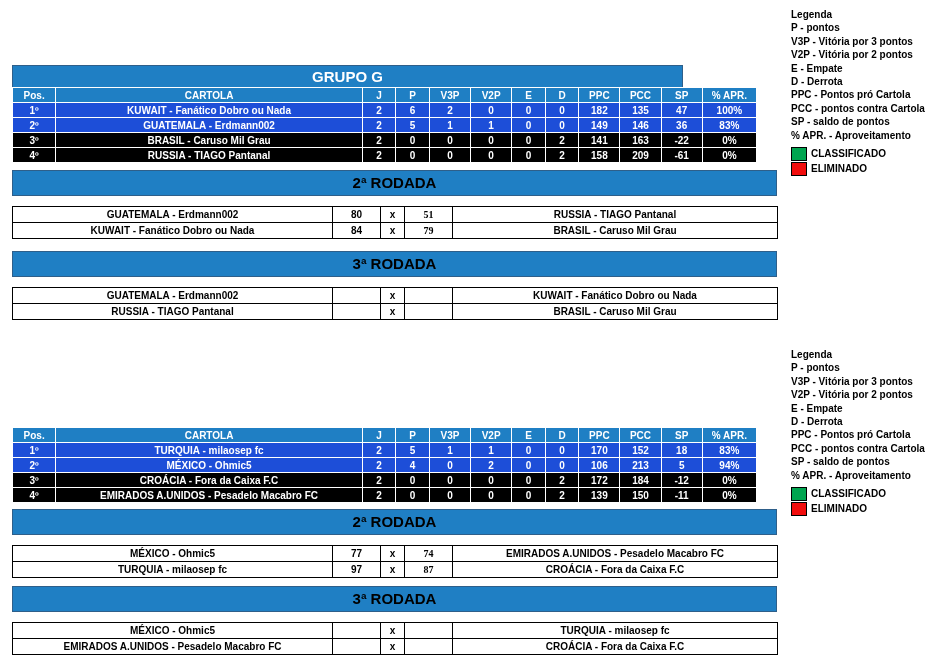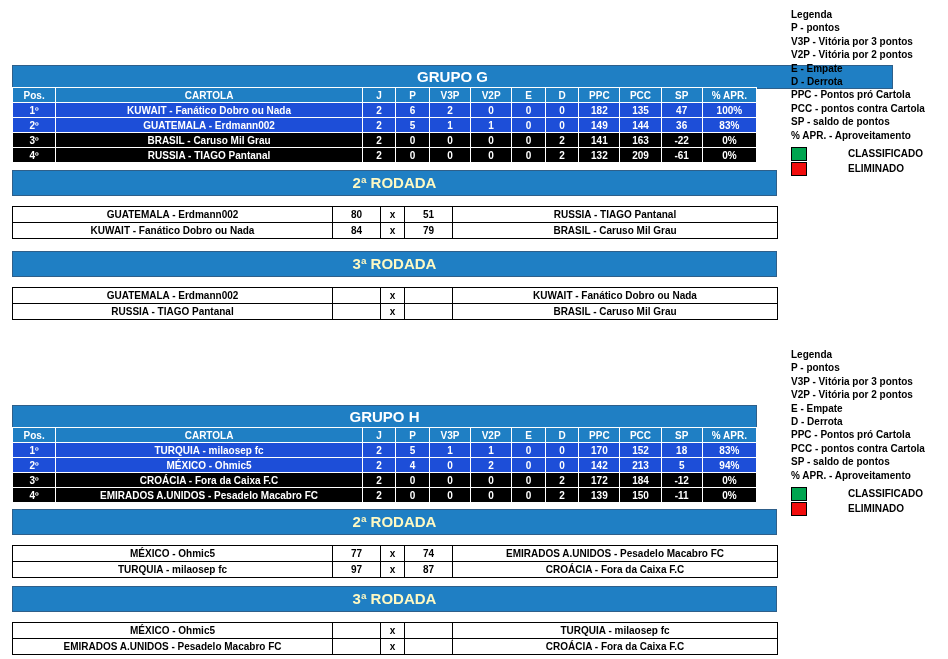--- a/index.html
+++ b/index.html
@@ -11,21 +11,21 @@
     color:#000;
     position:relative;
     overflow:hidden;
   }
   .sheet{position:relative;width:948px;height:659px;}
 
   
   .banner{
     background:#1f7fc4;
     border:1px solid #2e5f8a;
-    color:#fef9c3;
+    color:#000000;
     font-weight:bold;
     font-size:15px;
     text-align:center;
     line-height:24px;
     height:24px;
   }
   .group-title{
     background:#1f7fc4;
     border:1px solid #2e5f8a;
     color:#ffffff;
@@ -73,21 +73,21 @@
     font-weight:bold;
     text-align:center;
     height:15px;
     padding:0;
     white-space:nowrap;
     overflow:hidden;
     background:#ffffff;
     color:#000;
   }
   td.sc-home{background:#00a550;color:#ffffff;}
-  td.sc-away{background:#d40f16;color:#ffffff;}
+  td.sc-away{background:#d40f16;color:#ffffff;font-family:Liberation Serif, serif;}
   td.sc-empty{background:#ffffff;color:#000;}
   td.xcell{background:#ffffff;color:#000;font-weight:bold;}
 
   
   .legend{
     position:absolute;
     font-size:10px;
     font-weight:bold;
     line-height:13.4px;
     color:#000;
@@ -96,29 +96,29 @@
   .legend .row{display:block;white-space:nowrap;}
   .legend .swatch-row{
     display:flex;align-items:center;margin-top:1px;
   }
   .sw{
     width:14px;height:12px;border:1px solid #000;margin-right:4px;
     display:inline-block;
   }
   .sw.green{background:#00a550;}
   .sw.red{background:#f20d0d;}
-  .legend .swtext{font-size:10px;font-weight:bold;margin-left:37px;}
+  .legend .swtext{font-size:10px;font-weight:bold;}
   .spacer4{height:4px;}
 </style>
 </head>
 <body>
 
 <div class="sheet">
 
-  <div style="position:absolute;left:12px;top:65px;width:881px;">
+  <div style="position:absolute;left:12px;top:65px;width:671px;">
     <div class="group-title">GRUPO G</div>
   </div>
 
   <div style="position:absolute;left:12px;top:87px;width:745px;">
     <table class="standings">
       <colgroup>
         <col style="width:40px">
           <col style="width:283px">
           <col style="width:31px">
           <col style="width:31px">
@@ -165,21 +165,21 @@
         <tr class="qualified">
           <td>2º</td>
           <td>GUATEMALA - Erdmann002</td>
           <td>2</td>
           <td>5</td>
           <td>1</td>
           <td>1</td>
           <td>0</td>
           <td>0</td>
           <td>149</td>
-          <td>144</td>
+          <td>146</td>
           <td>36</td>
           <td>83%</td>
         </tr>
         <tr class="eliminated">
           <td>3º</td>
           <td>BRASIL - Caruso Mil Grau</td>
           <td>2</td>
           <td>0</td>
           <td>0</td>
           <td>0</td>
@@ -192,21 +192,21 @@
         </tr>
         <tr class="eliminated">
           <td>4º</td>
           <td>RUSSIA - TIAGO Pantanal</td>
           <td>2</td>
           <td>0</td>
           <td>0</td>
           <td>0</td>
           <td>0</td>
           <td>2</td>
-          <td>132</td>
+          <td>158</td>
           <td>209</td>
           <td>-61</td>
           <td>0%</td>
         </tr>
       </tbody>
     </table>
   </div>
 
   <div style="position:absolute;left:12px;top:170px;width:765px;">
     <div class="banner">2ª RODADA</div>
@@ -263,23 +263,20 @@
           <td>RUSSIA - TIAGO Pantanal</td>
           <td class="sc-empty"></td>
           <td class="xcell">x</td>
           <td class="sc-empty"></td>
           <td>BRASIL - Caruso Mil Grau</td>
         </tr>
       </tbody>
     </table>
   </div>
 
-  <div style="position:absolute;left:12px;top:405px;width:745px;">
-    <div class="group-title">GRUPO H</div>
-  </div>
 
   <div style="position:absolute;left:12px;top:427px;width:745px;">
     <table class="standings">
       <colgroup>
         <col style="width:40px">
           <col style="width:283px">
           <col style="width:31px">
           <col style="width:31px">
         <col style="width:38px">
           <col style="width:38px">
@@ -323,21 +320,21 @@
         </tr>
         <tr class="qualified">
           <td>2º</td>
           <td>MÉXICO - Ohmic5</td>
           <td>2</td>
           <td>4</td>
           <td>0</td>
           <td>2</td>
           <td>0</td>
           <td>0</td>
-          <td>142</td>
+          <td>106</td>
           <td>213</td>
           <td>5</td>
           <td>94%</td>
         </tr>
         <tr class="eliminated">
           <td>3º</td>
           <td>CROÁCIA - Fora da Caixa F.C</td>
           <td>2</td>
           <td>0</td>
           <td>0</td>

